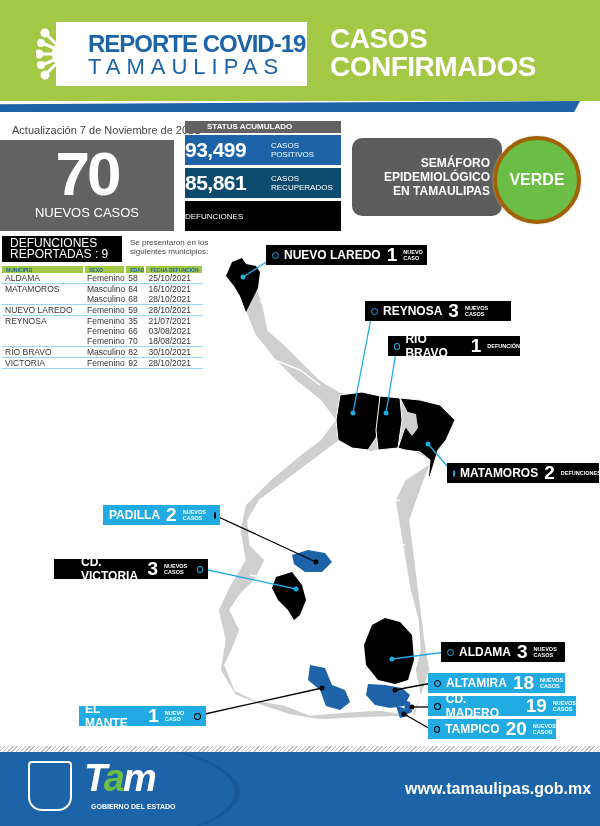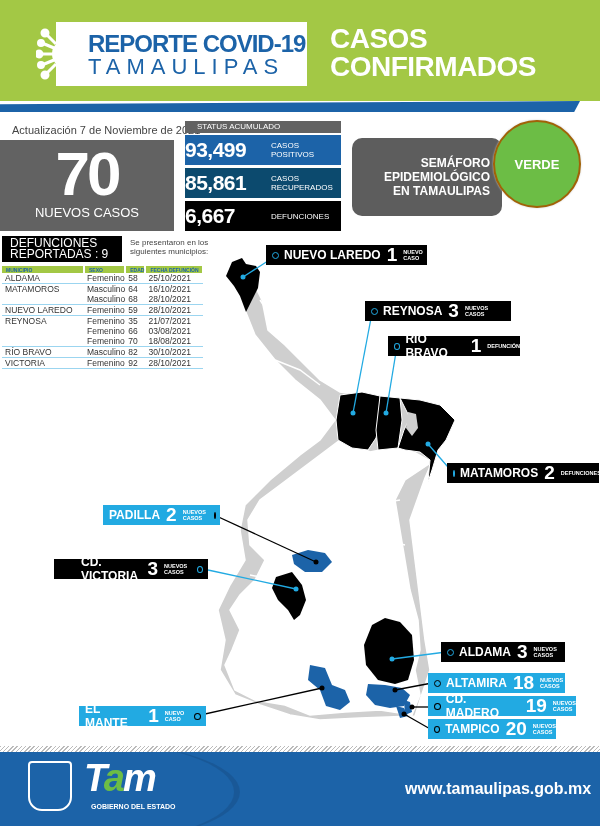--- a/index.html
+++ b/index.html
@@ -9,30 +9,30 @@
 #header-stripe{position:absolute;left:0;top:101px;width:580px;height:11px;background:#1c63a8;clip-path:polygon(0 30%,100% 0,99% 100%,0 100%)}
 #logo-box{position:absolute;left:56px;top:22px;width:251px;height:64px;background:#fff}
 #virus{position:absolute;left:36px;top:28px;width:40px;height:52px}
 #logo-line1{position:absolute;left:88px;top:30px;font-weight:bold;font-size:24px;color:#1c63a8;letter-spacing:-1px}
 #logo-line2{position:absolute;left:88px;top:54px;font-size:22px;color:#1c63a8;letter-spacing:6px}
 #title{position:absolute;left:330px;top:25px;color:#fff;font-weight:bold;font-size:28px;line-height:28px;letter-spacing:-0.5px}
 #update{position:absolute;left:12px;top:124px;font-size:11px;color:#444}
 #new-box{position:absolute;left:0;top:140px;width:174px;height:91px;background:#626262}
 #new-num{position:absolute;left:0;top:138px;width:174px;text-align:center;color:#fff;font-weight:bold;font-size:62px;letter-spacing:-3px}
 #new-label{position:absolute;left:0;top:205px;width:174px;text-align:center;color:#fff;font-size:13px}
-#status-head{position:absolute;left:185px;top:121px;width:156px;height:12px;background:#626262;color:#fff;font-size:8px;font-weight:normal;padding-left:12px;line-height:12px}
+#status-head{position:absolute;left:185px;top:121px;width:156px;height:12px;background:#626262;color:#fff;font-size:8px;font-weight:bold;padding-left:22px;line-height:12px}
 .stat{position:absolute;left:185px;width:156px;height:30px;display:flex;align-items:center}
 .stat .num{font-weight:bold;font-size:21px;color:#fff;width:86px;text-align:left;padding-right:6px;letter-spacing:-0.5px}
 .stat .lbl{font-size:8px;color:#fff;line-height:9px}
 #stat-pos{top:135px;background:#1c63a8}
 #stat-rec{top:168px;background:#0c4a6e}
 #stat-def{top:201px;background:#000}
 #semaforo-box{position:absolute;left:352px;top:138px;width:150px;height:78px;background:#5d5d5d;border-radius:10px}
 #semaforo-text{position:absolute;left:360px;top:156px;width:130px;text-align:right;color:#fff;font-weight:bold;font-size:12px;line-height:14px}
-#semaforo-circle{position:absolute;left:493px;top:120px;width:88px;height:88px;border-radius:50%;background:#6cbd45;border:2px solid #a16207;box-shadow:0 0 2px #ccc;display:flex;align-items:center;justify-content:center;color:#fff;font-weight:bold;font-size:13px}
+#semaforo-circle{position:absolute;left:493px;top:136px;width:88px;height:88px;border-radius:50%;background:#6cbd45;border:4px solid #a16207;box-shadow:0 0 2px #ccc;display:flex;align-items:center;justify-content:center;color:#fff;font-weight:bold;font-size:16px}
 #def-title{position:absolute;left:2px;top:236px;width:120px;height:26px;background:#000;color:#fff;font-size:12px;line-height:11px;padding:2px 8px}
 #def-note{position:absolute;left:130px;top:238px;font-size:8px;color:#444;line-height:9px;width:80px}
 #def-table{position:absolute;left:2px;top:266px;width:202px;font-size:8.5px;color:#333;border-collapse:collapse}
 #def-table th{background:#a3c845;color:#1c63a8;font-size:5px;font-weight:bold;text-align:left;height:7px;padding:0 0 0 4px;border-right:2px solid #fff}
 #def-table td{height:9.8px;padding:0 0 0 3px;white-space:nowrap}
 #def-table tr.last td{border-bottom:1px solid #9bd5f0}
 #map{position:absolute;left:0;top:0;width:600px;height:750px}
 .tag{position:absolute;height:20px;display:flex;align-items:center;padding-left:6px;color:#fff;font-weight:bold}
 .tag.black{background:#000}
 .tag.blue{background:#22aae2}
@@ -86,21 +86,20 @@
 <div id="status-head">STATUS ACUMULADO</div>
 <div id="stat-pos" class="stat">
   <span class="num">93,499</span>
   <span class="lbl"><span>CASOS</span><br><span>POSITIVOS</span></span>
 </div>
 <div id="stat-rec" class="stat">
   <span class="num">85,861</span>
   <span class="lbl"><span>CASOS</span><br><span>RECUPERADOS</span></span>
 </div>
 <div id="stat-def" class="stat">
-  <span class="num">6,667</span>
   <span class="lbl">DEFUNCIONES</span>
 </div>
 
 <div id="semaforo-box"></div>
 <div id="semaforo-text" class="cond">
   <div>SEMÁFORO</div>
     <div>EPIDEMIOLÓGICO</div>
     <div>EN TAMAULIPAS</div>
 </div>
 <div id="semaforo-circle">VERDE</div>

